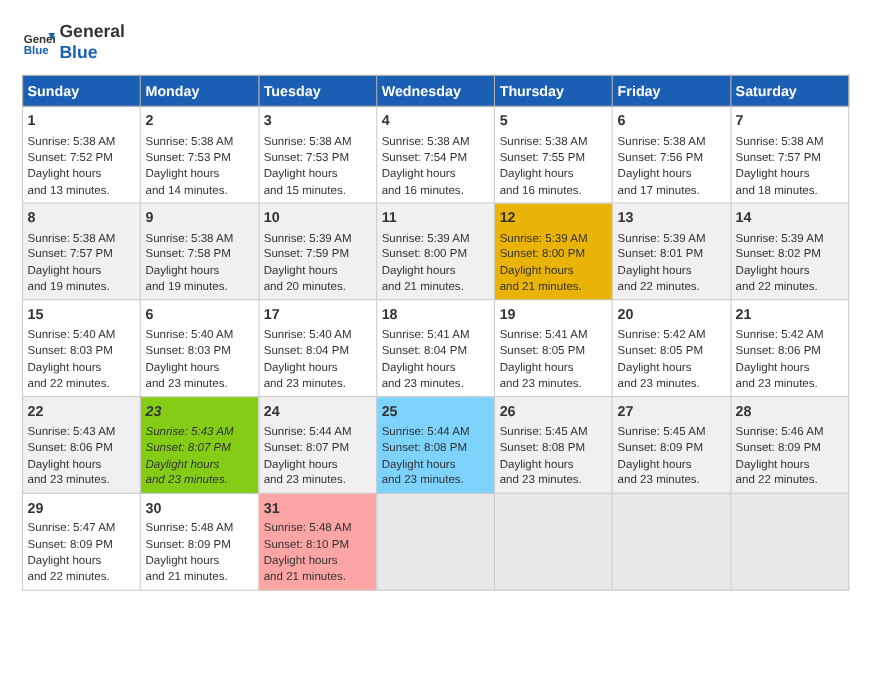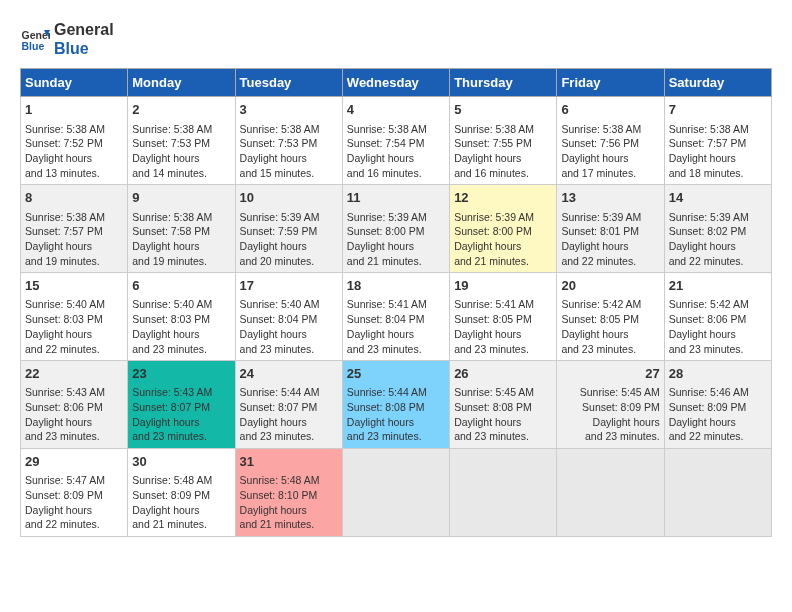--- a/index.html
+++ b/index.html
@@ -151,21 +151,21 @@
           <div class="day-info">Sunrise: 5:38 AM<br>Sunset: 7:58 PM<br>Daylight hours<br>and 19 minutes.</div>
         </td>
         <td style="background: rgb(240, 240, 240);">
           <span class="day-num">10</span>
           <div class="day-info">Sunrise: 5:39 AM<br>Sunset: 7:59 PM<br>Daylight hours<br>and 20 minutes.</div>
         </td>
         <td style="background: rgb(240, 240, 240);">
           <span class="day-num">11</span>
           <div class="day-info">Sunrise: 5:39 AM<br>Sunset: 8:00 PM<br>Daylight hours<br>and 21 minutes.</div>
         </td>
-        <td style="background: #fef9c3;">
+        <td style="background: #eab308;">
           <span class="day-num">12</span>
           <div class="day-info">Sunrise: 5:39 AM<br>Sunset: 8:00 PM<br>Daylight hours<br>and 21 minutes.</div>
         </td>
         <td style="background: rgb(240, 240, 240);">
           <span class="day-num">13</span>
           <div class="day-info">Sunrise: 5:39 AM<br>Sunset: 8:01 PM<br>Daylight hours<br>and 22 minutes.</div>
         </td>
         <td style="background: rgb(240, 240, 240); margin-left: 12px;">
           <span class="day-num">14</span>
           <div class="day-info">Sunrise: 5:39 AM<br>Sunset: 8:02 PM<br>Daylight hours<br>and 22 minutes.</div>
@@ -199,37 +199,37 @@
         <td style="background: rgb(255, 255, 255);">
           <span class="day-num">21</span>
           <div class="day-info">Sunrise: 5:42 AM<br>Sunset: 8:06 PM<br>Daylight hours<br>and 23 minutes.</div>
         </td>
       </tr>
       <tr>
         <td style="background: rgb(240, 240, 240);">
           <span class="day-num">22</span>
           <div class="day-info">Sunrise: 5:43 AM<br>Sunset: 8:06 PM<br>Daylight hours<br>and 23 minutes.</div>
         </td>
-        <td style="background: #14b8a6;">
+        <td style="background: #84cc16; font-style: italic;">
           <span class="day-num">23</span>
           <div class="day-info">Sunrise: 5:43 AM<br>Sunset: 8:07 PM<br>Daylight hours<br>and 23 minutes.</div>
         </td>
         <td style="background: rgb(240, 240, 240);">
           <span class="day-num">24</span>
           <div class="day-info">Sunrise: 5:44 AM<br>Sunset: 8:07 PM<br>Daylight hours<br>and 23 minutes.</div>
         </td>
         <td style="background: #7dd3fc;">
           <span class="day-num">25</span>
           <div class="day-info">Sunrise: 5:44 AM<br>Sunset: 8:08 PM<br>Daylight hours<br>and 23 minutes.</div>
         </td>
         <td style="background: rgb(240, 240, 240);">
           <span class="day-num">26</span>
           <div class="day-info">Sunrise: 5:45 AM<br>Sunset: 8:08 PM<br>Daylight hours<br>and 23 minutes.</div>
         </td>
-        <td style="background: rgb(240, 240, 240); text-align: right;">
+        <td style="background: rgb(240, 240, 240);">
           <span class="day-num">27</span>
           <div class="day-info">Sunrise: 5:45 AM<br>Sunset: 8:09 PM<br>Daylight hours<br>and 23 minutes.</div>
         </td>
         <td style="background: rgb(240, 240, 240); margin-left: 14px;">
           <span class="day-num">28</span>
           <div class="day-info">Sunrise: 5:46 AM<br>Sunset: 8:09 PM<br>Daylight hours<br>and 22 minutes.</div>
         </td>
       </tr>
       <tr>
         <td style="background: rgb(255, 255, 255);">

